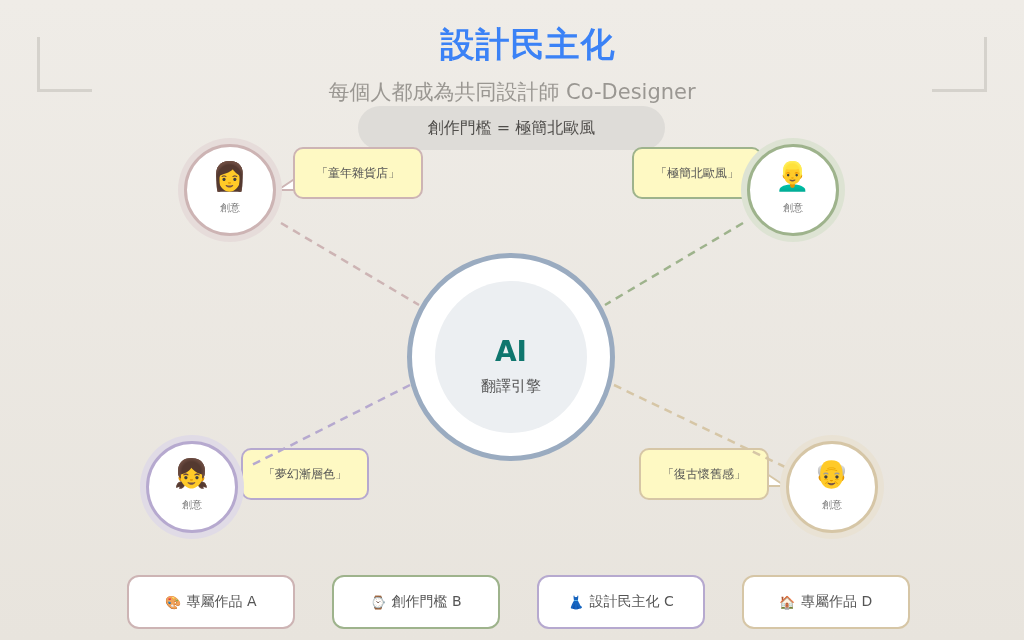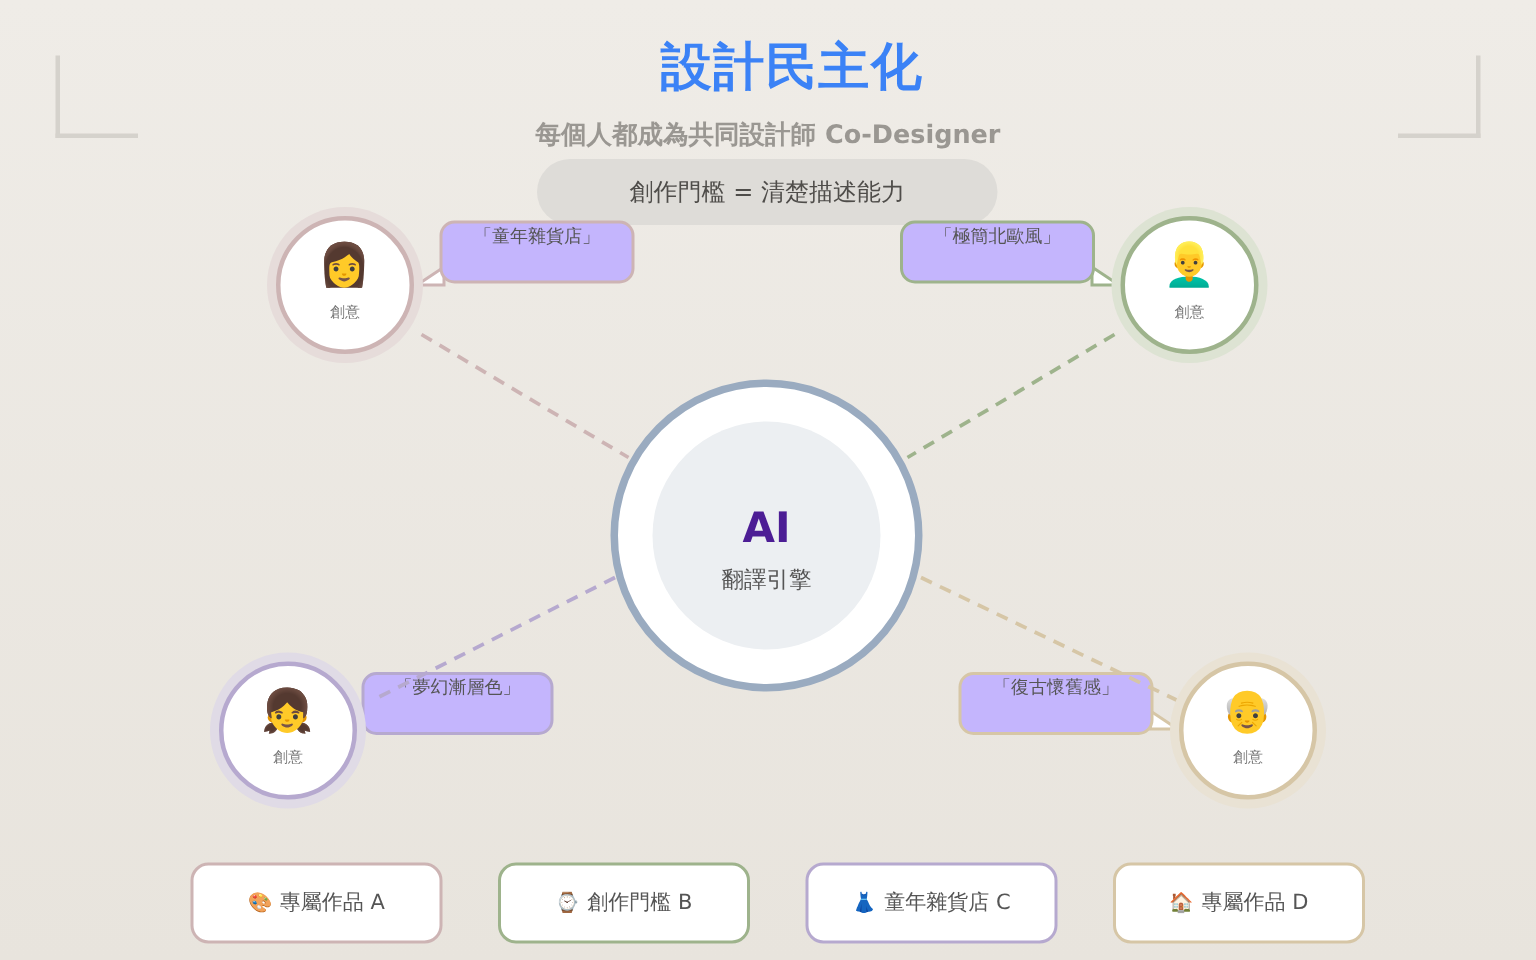--- a/index.html
+++ b/index.html
@@ -9,68 +9,68 @@
     font-family: "DejaVu Sans", "Liberation Sans", sans-serif;
     color:#555;
   }
   .corner { position:absolute; width:52px; height:52px; }
   .corner.tl { left:37px; top:37px; border-left:3px solid #d5d2cc; border-bottom:3px solid #d5d2cc; }
   .corner.tr { right:37px; top:37px; border-right:3px solid #d5d2cc; border-bottom:3px solid #d5d2cc; }
 
   .title { position:absolute; top:22px; left:16px; width:1024px; text-align:center;
     font-size:34px; font-weight:bold; color:#3b82f6; letter-spacing:1px; }
   .subtitle { position:absolute; top:78px; left:0; width:1024px; text-align:center;
-    font-size:17px; color:#9a9792;font-weight:bold; }
+    font-size:21px; color:#9a9792; }
   .pill { position:absolute; left:358px; top:106px; width:307px; height:44px;
     border-radius:22px; background:#dedcd8; display:flex; align-items:center; justify-content:center;
     font-size:16px; color:#4f4d4a; }
 
   svg.lines { position:absolute; left:0; top:0; }
 
   .person { position:absolute; width:92px; height:92px; border-radius:50%; background:#fff;
     box-sizing:border-box; border:3px solid; display:flex; flex-direction:column; align-items:center; justify-content:center; }
   .person .emoji { font-size:28px; line-height:32px; margin-top:-4px; }
   .person .lbl { font-size:10px; color:#777; margin-top:8px; }
 
-  .bubble { position:absolute; height:42px; box-sizing:border-box; border:2px solid; border-radius:10px;
-    background:#c4b5fd; display:flex; align-items:flex-start; justify-content:center; font-size:12px; color:#555; }
+  .bubble { position:absolute; height:52px; box-sizing:border-box; border:2px solid; border-radius:10px;
+    background:#fef9c3; display:flex; align-items:center; justify-content:center; font-size:12px; color:#555; }
 
   .ai-outer { position:absolute; left:407px; top:253px; width:208px; height:208px; border-radius:50%;
     background:#fff; border:5px solid #9aabc0; box-sizing:border-box; display:flex; align-items:center; justify-content:center; }
   .ai-inner { width:152px; height:152px; border-radius:50%; background:#eceff2; display:flex; flex-direction:column;
     align-items:center; justify-content:center; }
-  .ai-title { font-size:28px; font-weight:bold; color:#4c1d95; line-height:30px;margin-top:19px; }
+  .ai-title { font-size:28px; font-weight:bold; color:#0f766e; line-height:30px;margin-top:19px; }
   .ai-sub { font-size:15px; color:#555; margin-top:10px;text-align:right; }
 
   .card { position:absolute; top:575px; width:168px; height:54px; box-sizing:border-box; border:2px solid;
     border-radius:12px; background:#fff; display:flex; align-items:center; justify-content:center; font-size:14px; color:#555; }
   .card .ic { font-size:13px; margin-right:5px; }
 </style>
 </head>
 <body>
 
 <div class="corner tl"></div>
 <div class="corner tr"></div>
 
 <div class="title">設計民主化</div>
 <div class="subtitle">每個人都成為共同設計師 Co-Designer</div>
-<div class="pill">創作門檻 = 清楚描述能力</div>
+<div class="pill">創作門檻 = 極簡北歐風</div>
 
 <svg class="lines" width="1024" height="640">
 
   <polygon points="278,190 296,178 296,190" fill="#fff" stroke="#cdb4b4" stroke-width="2"></polygon>
   <polygon points="746,190 728,178 728,190" fill="#fff" stroke="#9eb38c" stroke-width="2"></polygon>
   <polygon points="240,486 258,474 258,486" fill="#fff" stroke="#b6a9cf" stroke-width="2"></polygon>
   <polygon points="785,486 767,474 767,486" fill="#fff" stroke="#d6c6a6" stroke-width="2"></polygon>
 </svg>
 
 <div class="bubble" style="left:293px;top:147px;width:130px;border-color:#cdb4b4">
     <span>「童年雜貨店」</span>
   </div>
-<div class="bubble" style="left:600px;top:147px;width:130px;border-color:#9eb38c">
+<div class="bubble" style="left:632px;top:147px;width:130px;border-color:#9eb38c">
     <span>「極簡北歐風」</span>
   </div>
 <div class="bubble" style="left:241px;top:448px;width:128px;border-color:#b6a9cf">
     <span>「夢幻漸層色」</span>
   </div>
 <div class="bubble" style="left:639px;top:448px;width:130px;border-color:#d6c6a6">
     <span>「復古懷舊感」</span>
   </div>
 
 <svg class="lines" width="1024" height="640">
@@ -107,18 +107,18 @@
 <div class="card" style="left:127px;border-color:#cdb4b4">
   <span class="ic">🎨</span>
   <span>專屬作品 A</span>
 </div>
 <div class="card" style="left:332px;border-color:#9eb38c">
   <span class="ic">⌚</span>
   <span>創作門檻 B</span>
 </div>
 <div class="card" style="left:537px;border-color:#b6a9cf">
   <span class="ic">👗</span>
-  <span>童年雜貨店 C</span>
+  <span>設計民主化 C</span>
 </div>
 <div class="card" style="left:742px;border-color:#d6c6a6">
   <span class="ic">🏠</span>
   <span>專屬作品 D</span>
 </div>
 
 </body></html>

